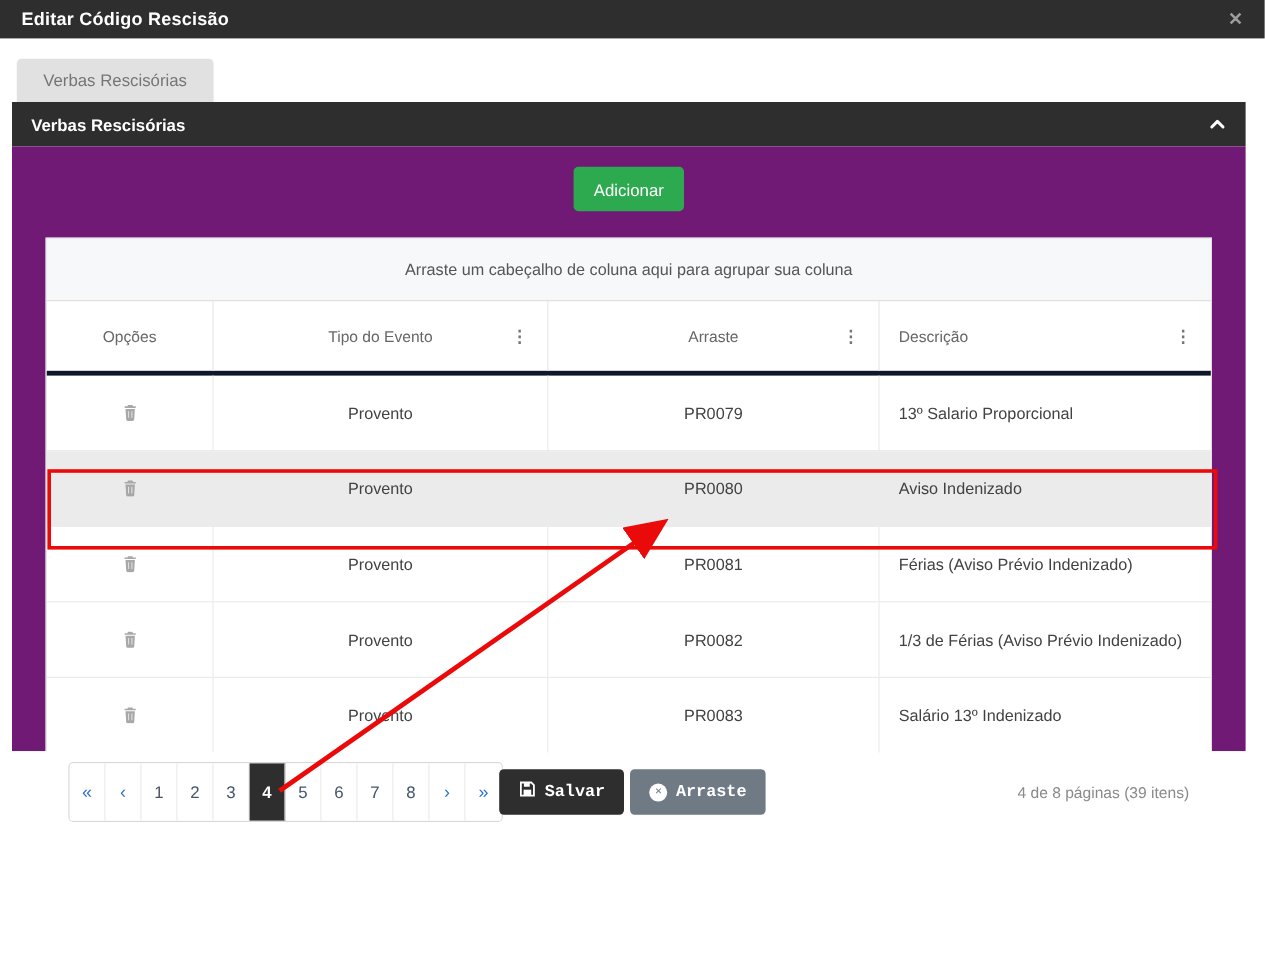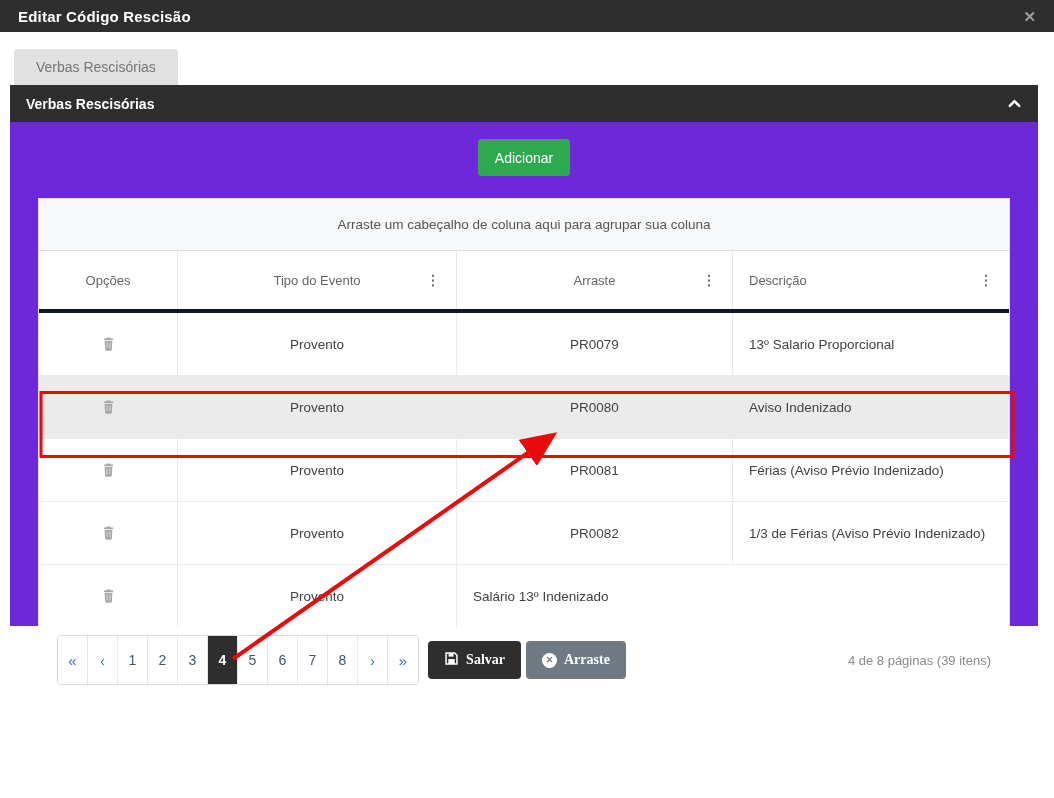--- a/index.html
+++ b/index.html
@@ -28,21 +28,21 @@
   .tab.active { background:#e1e1e1; }
   
   .panel { margin:0 16px 0 10px; }
   .panel-header {
     height:37px; background:#2e2e2e; color:#fff;
     display:flex; align-items:center; justify-content:space-between;
     padding:0 16px;
   }
   .panel-title { font-size:14px; font-weight:bold; }
   .collapse-icon { cursor:pointer; display:flex; }
-  .panel-body { background:#6d28d9; padding:17px 28px 25px 28px; height:504px; }
+  .panel-body { background:#701a75; padding:17px 28px 25px 28px; height:504px; }
   .add-row { display:flex; justify-content:center; margin-bottom:22px; }
   .btn-add {
     background:#2daa4f; color:#fff; border:none; border-radius:4px;
     height:37px; padding:0 17px; font-size:14px; cursor:pointer;
     font-family:"Liberation Sans",sans-serif;
   }
   
   .grid { background:#fff; border:1px solid #e0e0e0; }
   .group-row {
     height:52px; background:#f7f8f9; border-bottom:1px solid #e0e0e0;
@@ -83,21 +83,21 @@
   }
   .page-btn:last-child { border-right:none; }
   .page-btn.nav { color:#2a6fd3; font-size:15px; }
   .page-btn.active { background:#2e2e2e; color:#fff; font-weight:bold; }
   .pager-info { font-size:13px; color:#8a8a8a; }
   
   .footer { height:68px; display:flex; align-items:center; justify-content:center; gap:5px; background:#fff; }
   .btn-save, .btn-cancel {
     height:38px; border:none; border-radius:4px; color:#fff; font-size:14px; font-weight:bold;
     display:flex; align-items:center; gap:7px; padding:0 16px; cursor:pointer;
-    font-family:Liberation Serif, serif;
+    font-family:Liberation Mono, monospace;
   }
   .btn-save { background:#2e2e2e; }
   .btn-cancel { background:#6f7a85; }
   .cancel-circle {
     width:15px; height:15px; border-radius:50%; background:#fff; color:#6f7a85;
     display:flex; align-items:center; justify-content:center; font-size:9px; font-weight:bold;
   }
   
   .annotation-overlay {
     position:absolute; left:0; top:0; width:1054px; height:798px;
@@ -212,20 +212,21 @@
       <div class="trow">
         <div class="td">
           <span class="trash">
             <svg width="13" height="14" viewBox="0 0 14 15">
                 <path fill="#9a9a9a" d="M5 0.5h4l.5 1.2H12v1.4H2V1.7h2.5zM2.8 4h8.4l-.6 9.4c-.05.9-.7 1.4-1.5 1.4H4.9c-.8 0-1.45-.5-1.5-1.4z"></path>
                 <path stroke="#d9d9d9" stroke-width="1" fill="none" d="M5.5 6v6M8.5 6v6"></path>
               </svg>
           </span>
         </div>
         <div class="td">Provento</div>
+        <div class="td">PR0083</div>
         <div class="td left">Salário 13º Indenizado</div>
       </div>
 
       <div class="pager-row">
         <div class="pager">
           <div class="page-btn nav">«</div>
           <div class="page-btn nav">‹</div>
           <div class="page-btn">1</div>
           <div class="page-btn">2</div>
           <div class="page-btn">3</div>

